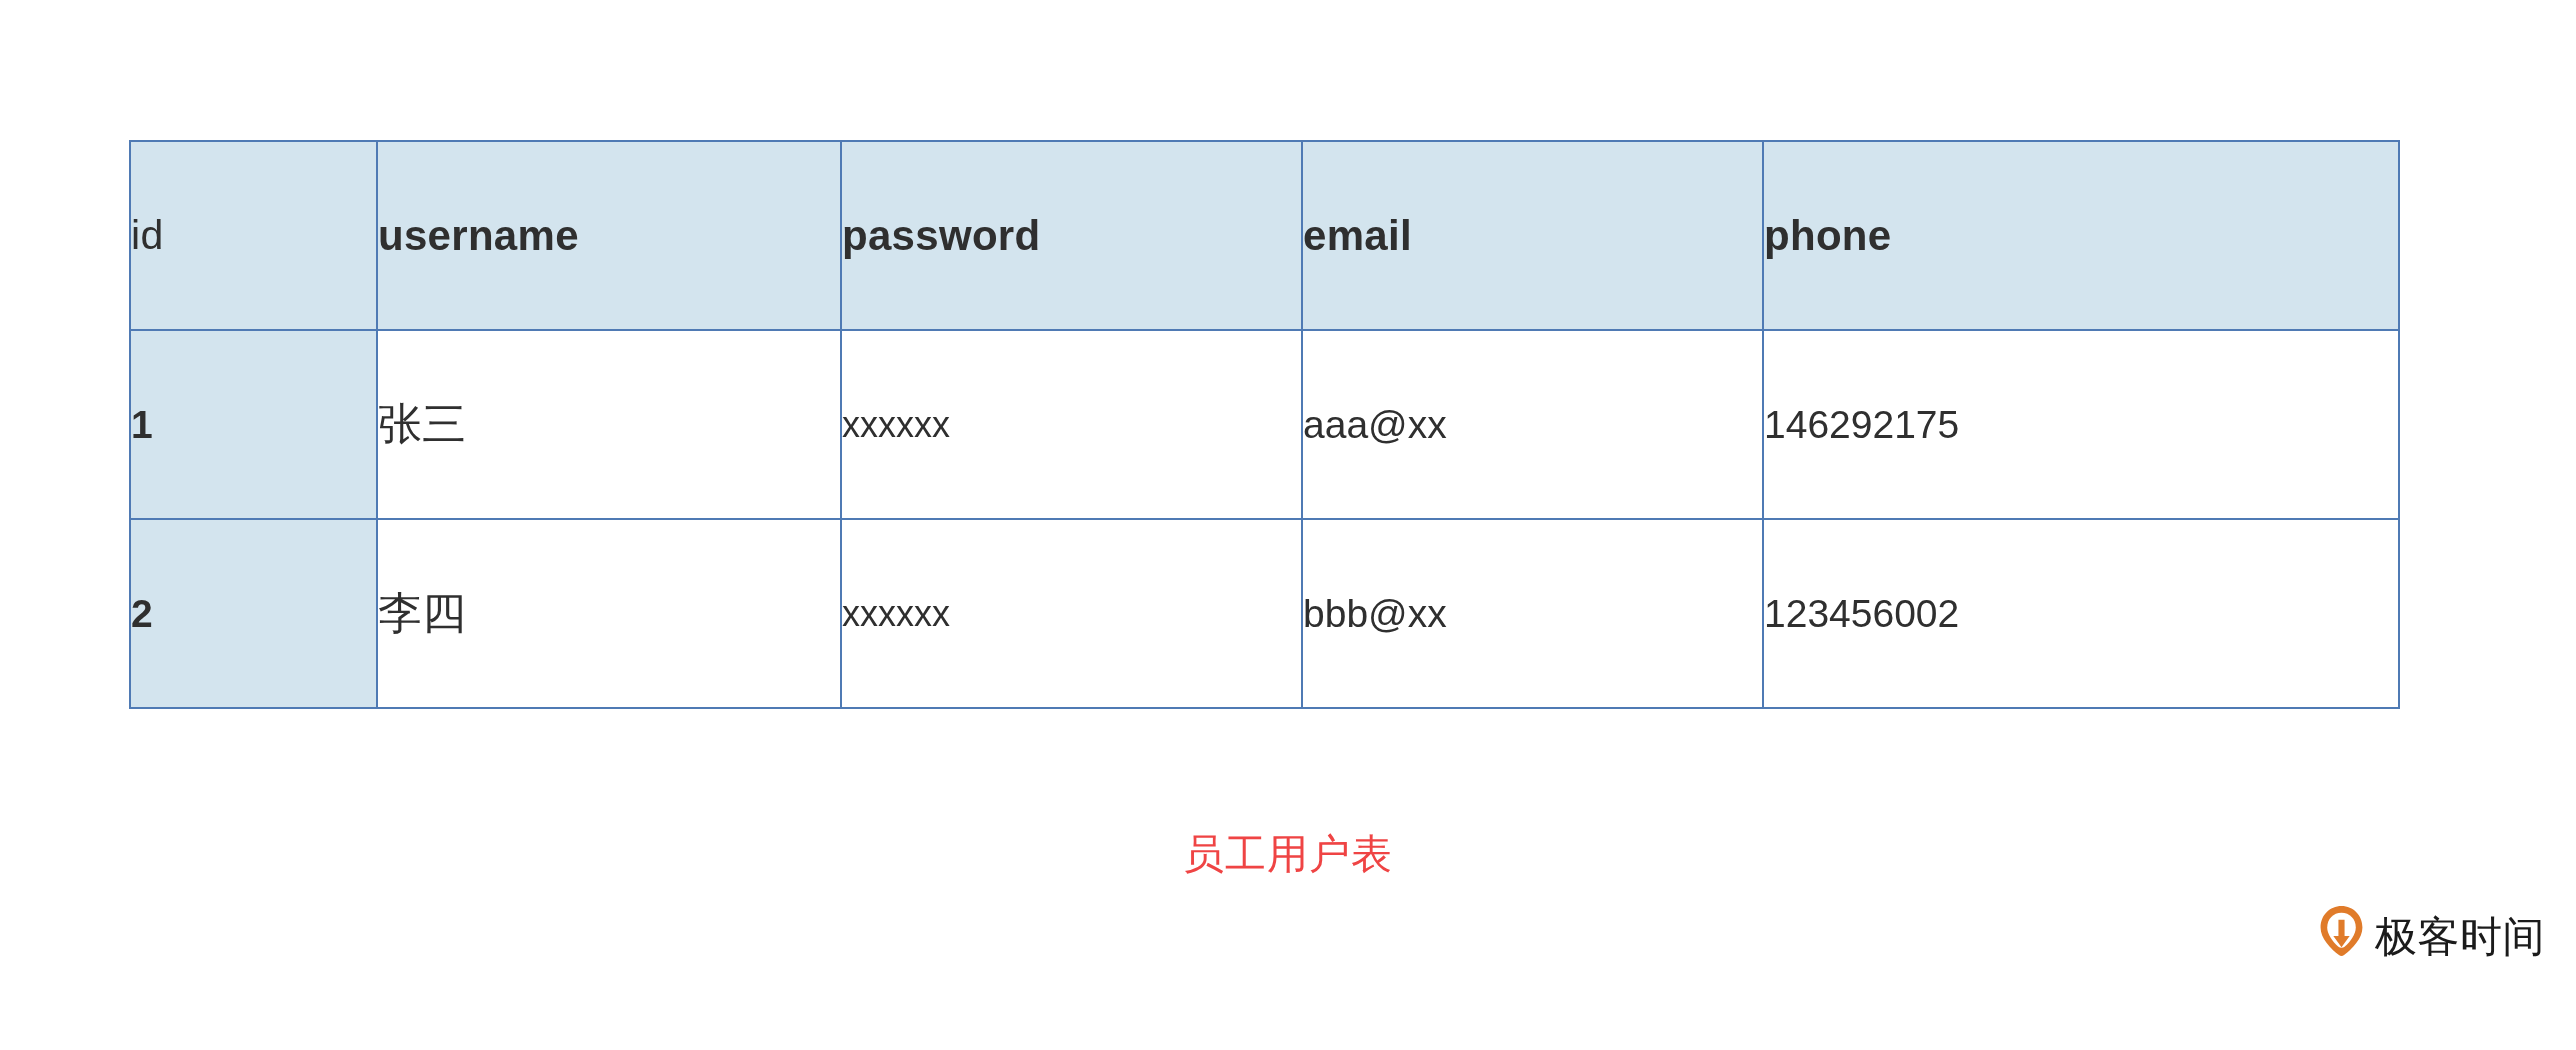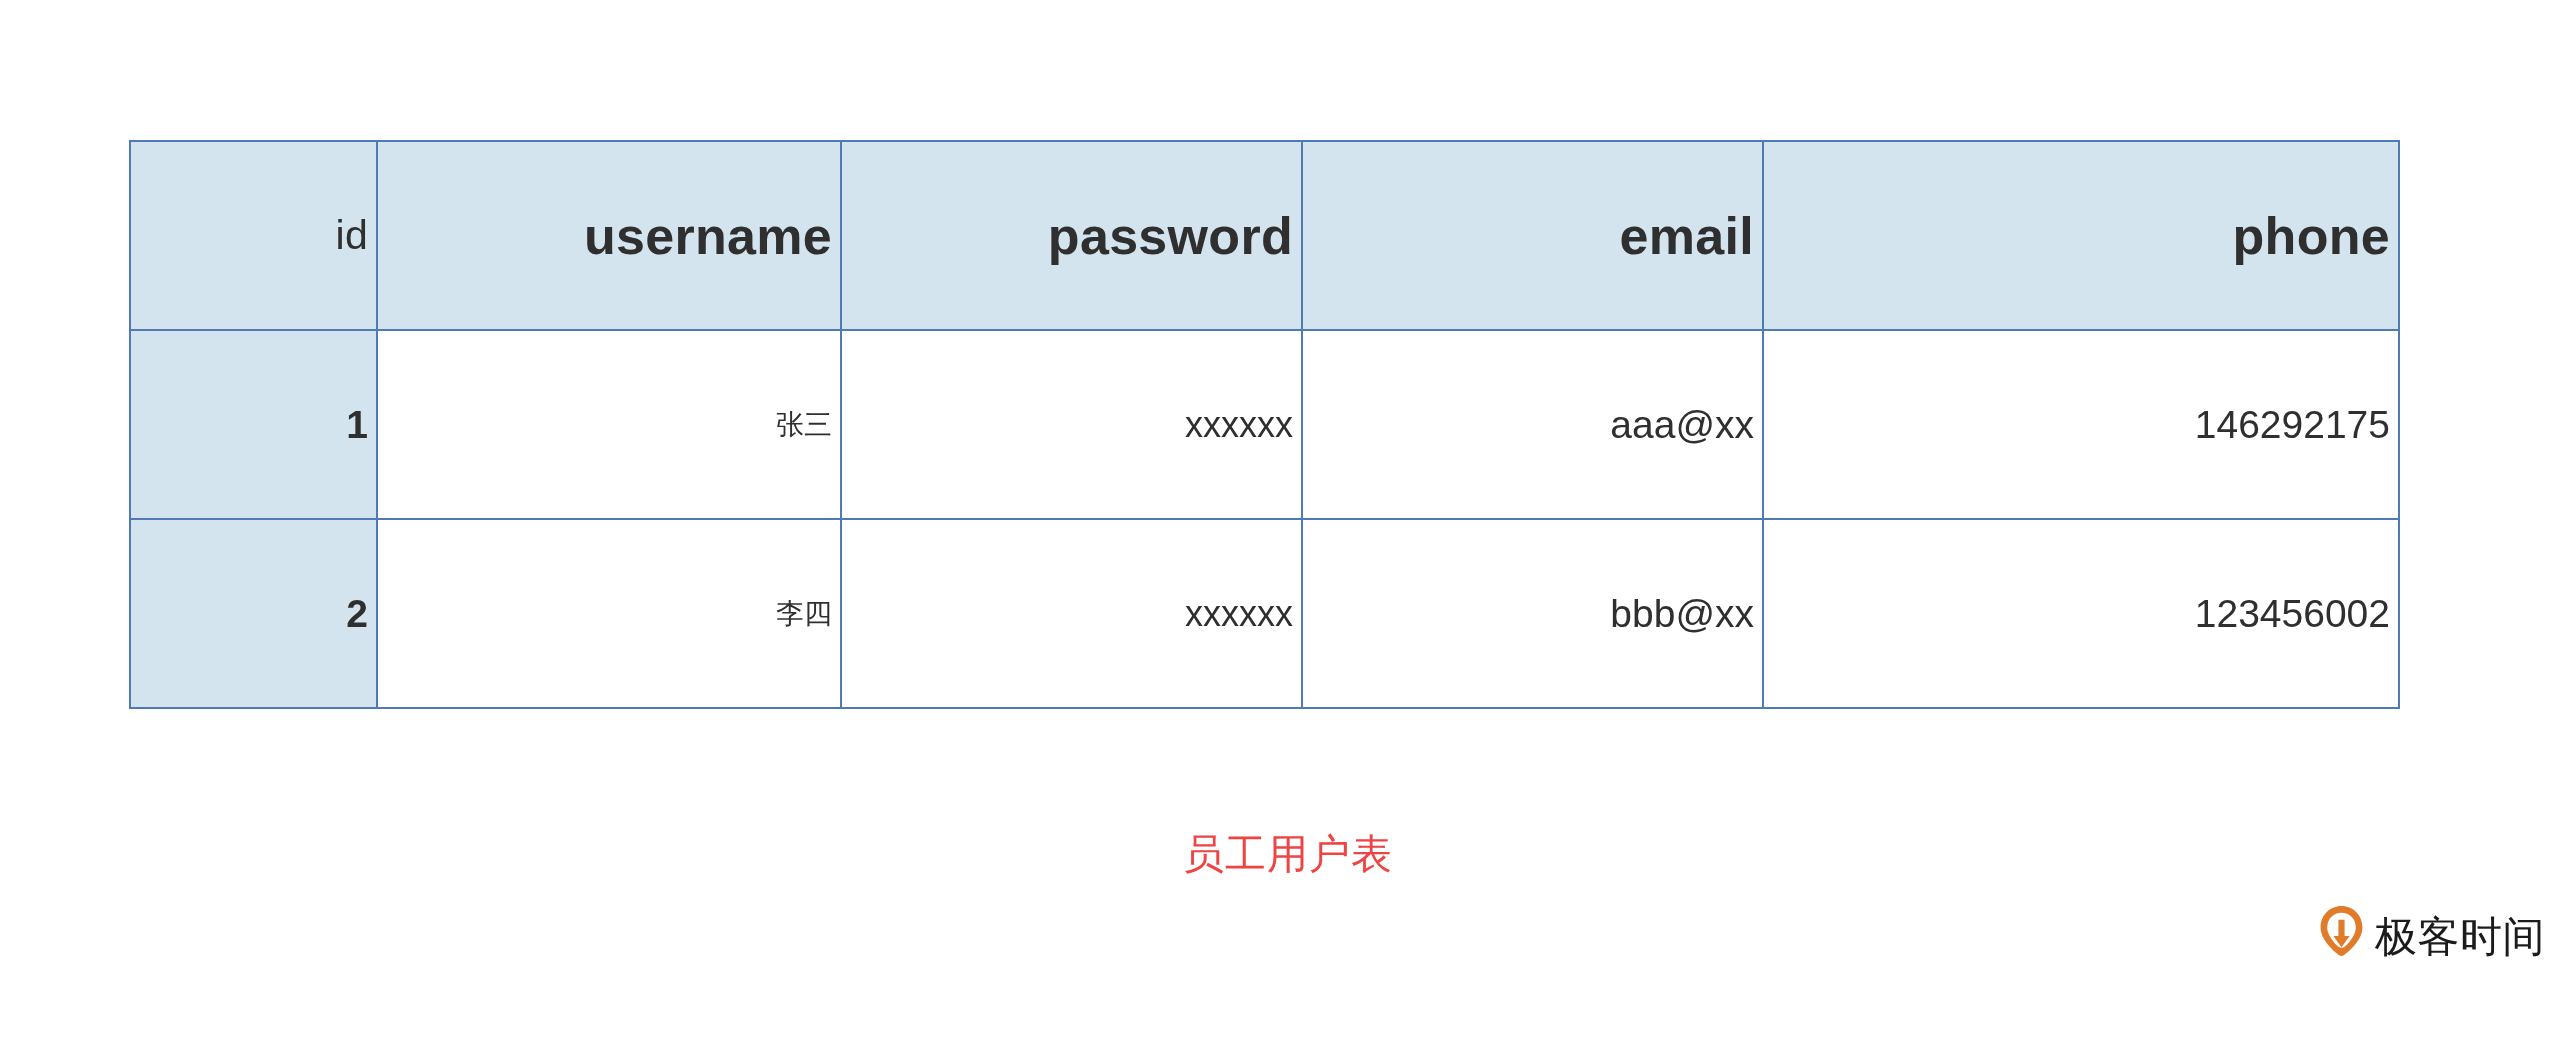--- a/index.html
+++ b/index.html
@@ -25,39 +25,39 @@
   }
   table.data-table {
     border-collapse: collapse;
     table-layout: fixed;
     width: 2269px;
     border: 2.6px solid #4f7ab4;
   }
   table.data-table td,
   table.data-table th {
     border: 2.6px solid #4f7ab4;
-    text-align: right;
+    text-align: left;
     vertical-align: middle;
-    padding: 8px;
+    padding: 0;
     box-sizing: border-box;
   }
 
   
   col.c-id       { width: 247px; }
   col.c-username { width: 464px; }
   col.c-password { width: 461px; }
   col.c-email    { width: 461px; }
   col.c-phone    { width: 636px; }
 
   
   thead th {
     height: 189px;
     background: #d3e4ee;
     color: #2f2f2f;
-    font-size: 52px;
+    font-size: 42px;
     font-weight: bold;
     letter-spacing: 0.3px;
   }
   thead th.h-id {
     font-weight: normal;
     font-size: 41px;
   }
 
   
   tbody tr { height: 189px; }
@@ -67,21 +67,21 @@
     color: #2f2f2f;
     font-size: 38px;
     font-weight: normal;
   }
   tbody td.cell-id {
     background: #d3e4ee;
     font-weight: bold;
     font-size: 39px;
   }
   tbody td.cell-username {
-    font-size: 28px;
+    font-size: 44px;
   }
   tbody td.cell-phone,
   tbody td.cell-email {
     font-size: 39px;
   }
   tbody td.cell-password {
     font-size: 36px;
   }
 
   

